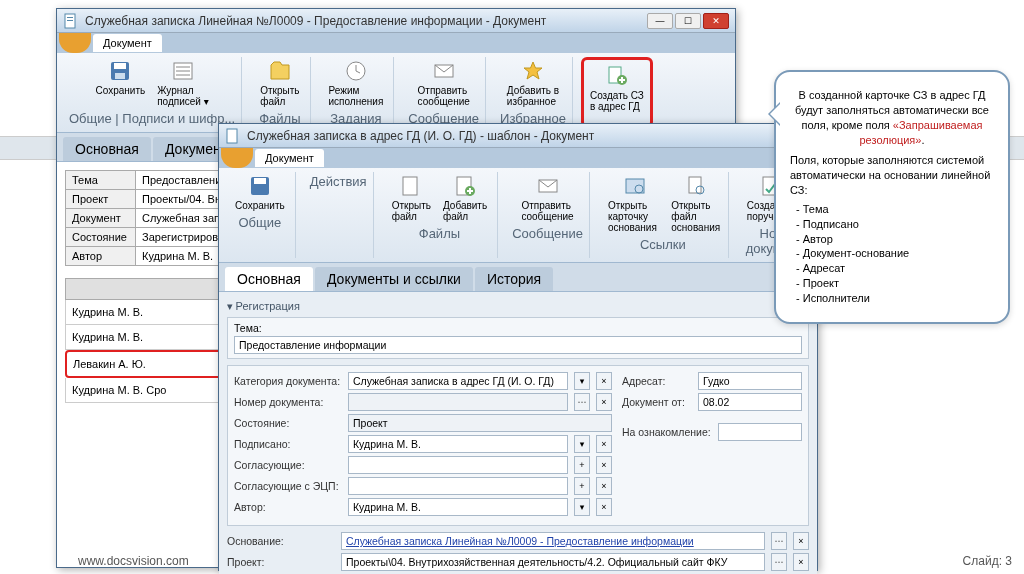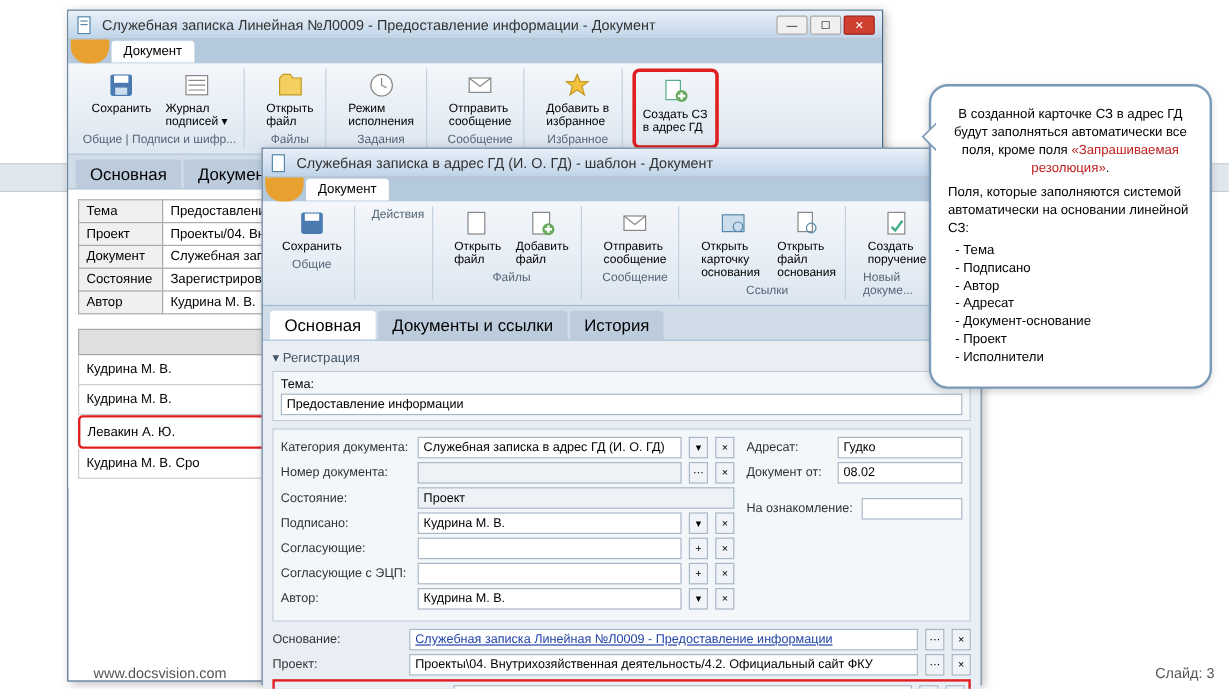--- a/index.html
+++ b/index.html
@@ -20,21 +20,21 @@
 .ribbon-spot .spot { width: 32px; height: 20px; background: #e8a030; border-radius: 0 0 14px 14px; margin-left: 2px; }
 .ribbon-spot .tab { background: #fff; padding: 3px 10px; margin-left: 2px; border-radius: 3px 3px 0 0; font-size: 11px; }
 
 .ribbon { background: linear-gradient(#f4f7fb, #dce6f0); border-bottom: 1px solid #a0b8d0; padding: 4px 6px; display: flex; gap: 8px; }
 .rgroup { display: flex; flex-direction: column; align-items: center; border-right: 1px solid #c4d2e0; padding: 0 6px 2px; }
 .rgroup:last-child { border-right: none; }
 .rbtn-row { display: flex; gap: 4px; }
 .rbtn { display: flex; flex-direction: column; align-items: center; padding: 2px 4px; cursor: pointer; border-radius: 3px; min-width: 42px; }
 .rbtn .ricon { width: 24px; height: 24px; margin-bottom: 2px; }
 .rbtn .rlbl { font-size: 10px; text-align: left; line-height: 1.1; white-space: pre-line; }
-.rgroup-lbl { font-size: 10px; color: #567; margin-top: 2px; }
+.rgroup-lbl { font-size: 13px; color: #567; margin-top: 2px; text-align: right; }
 .highlight-red { border: 3px solid #e02020; border-radius: 6px; padding: 2px; }
 
 .tabs { background: #d0dce8; display: flex; padding: 4px 6px 0; gap: 2px; border-bottom: 1px solid #a0b8d0; }
 .tab2 { padding: 4px 12px; background: #bcccdc; cursor: pointer; border-radius: 3px 3px 0 0; font-size: 14px; text-align: right; }
 .tab2.active { background: #fff; }
 
 .content { padding: 8px; background: #fff; overflow: hidden; }
 
 .mtable { border-collapse: collapse; width: 100%; }
 .mtable td { border: 1px solid #aaa; padding: 3px 6px; font-size: 11px; }
@@ -405,21 +405,21 @@
   </div>
 </div>
 
 <div class="callout">
   <p style="text-align:center"><span>В созданной карточке СЗ в адрес ГД будут заполняться автоматически все поля, кроме поля </span><span class="red">«Запрашиваемая резолюция»</span><span>.</span></p>
   <p style="margin-top:6px">Поля, которые заполняются системой автоматически на основании линейной СЗ:</p>
   <ul>
     <li>Тема</li>
     <li>Подписано</li>
     <li>Автор</li>
+    <li>Документ-основание</li>
     <li>Адресат</li>
-    <li>Документ-основание</li>
     <li>Проект</li>
     <li>Исполнители</li>
   </ul>
 </div>
 
 <div class="footer-url">www.docsvision.com</div>
 <div class="footer-slide">Слайд: 3</div>
 
 </body></html>

